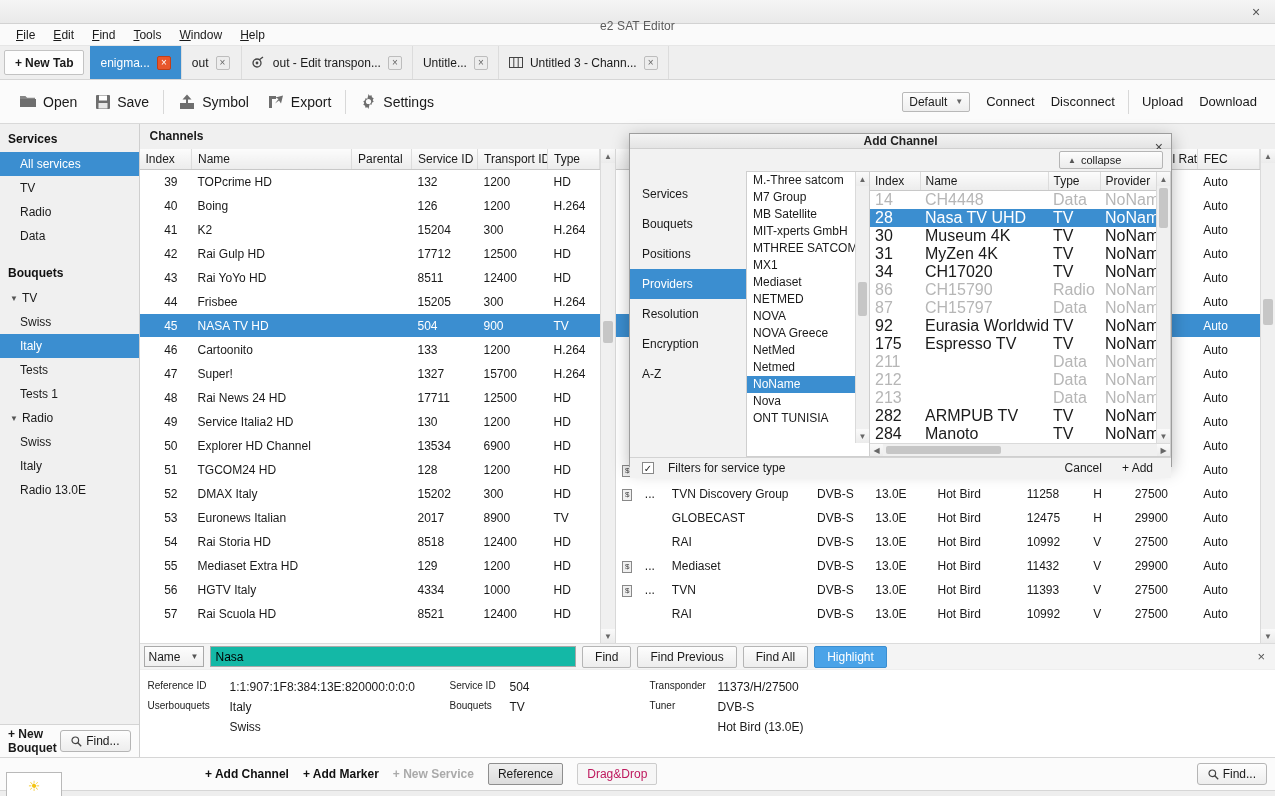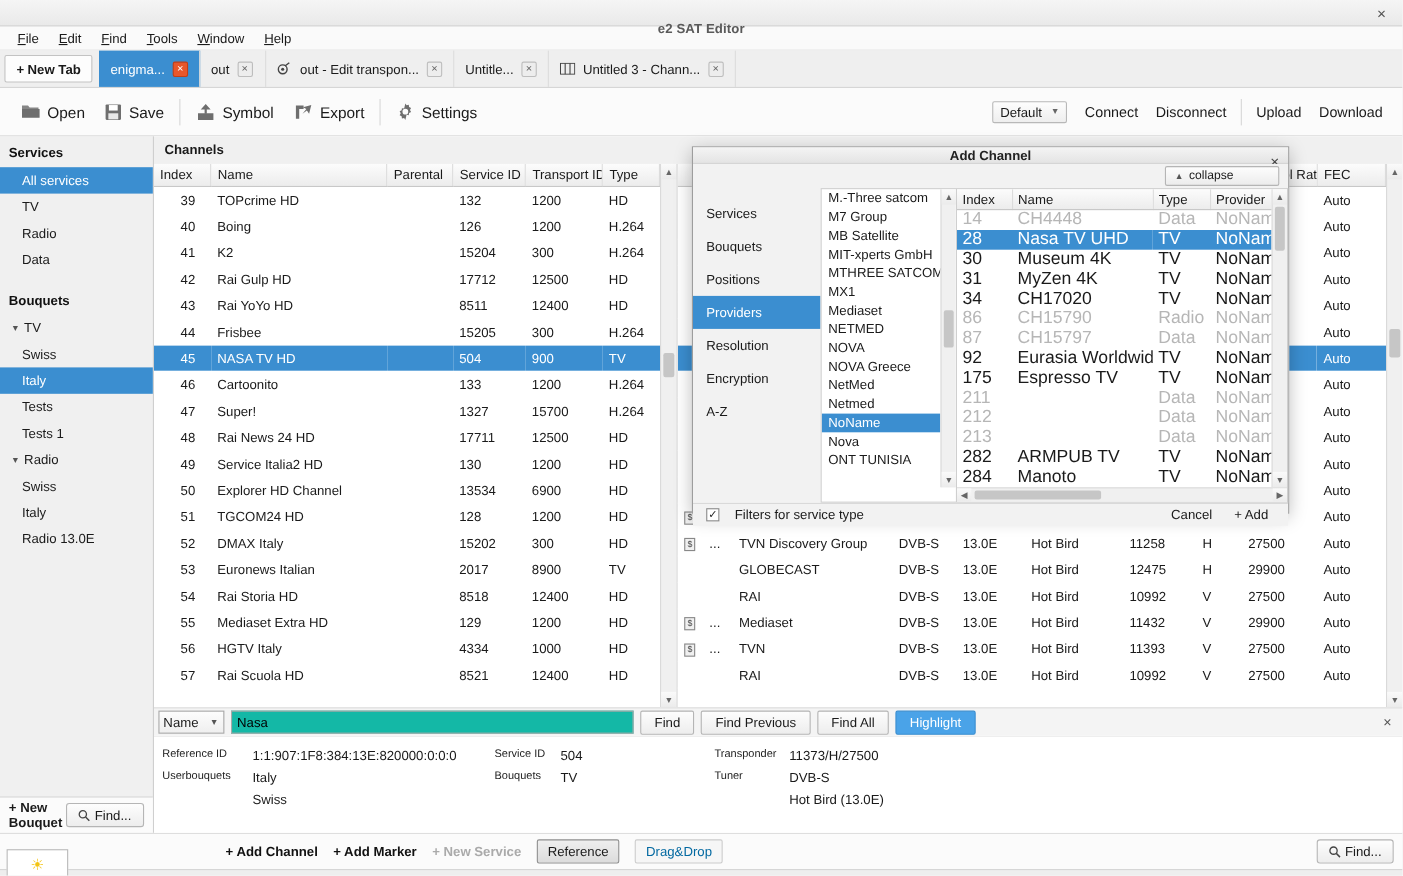--- a/index.html
+++ b/index.html
@@ -14,21 +14,21 @@
   #app { position: relative; width: 1275px; height: 796px; }
 
   
   .titlebar {
     height: 24px;
     background: linear-gradient(180deg,#f5f5f5 0%,#e9e9e9 100%);
     border-bottom: 1px solid #d2d2d2;
     position: relative;
     display: flex; align-items: center; justify-content: center;
   }
-  .titlebar .title { font-size: 12px; color: #5a5a5a; font-weight: bold; letter-spacing: .1px; margin-top: 29px; }
+  .titlebar .title { font-size: 12px; color: #5a5a5a; font-weight: normal; letter-spacing: .1px; margin-top: 29px; }
   .titlebar .winclose {
     position: absolute; right: 8px; top: 0; height: 24px; width: 22px;
     display:flex; align-items:center; justify-content:center;
     color: #555; font-size: 14px; cursor: pointer;
   }
 
   
   .menubar {
     height: 22px; background: #fafafa;
     display: flex; align-items: center; padding-left: 8px; gap: 2px;
@@ -200,21 +200,21 @@
   .actionbar {
     height: 33px; background: #fbfbfb; border-top: 1px solid #d6d6d6;
     display: flex; align-items: center; gap: 14px; padding: 0 8px;
   }
   .abtn { font-size: 12px; font-weight: bold; cursor: pointer; color: #111; }
   .abtn.dis { color: #aaa; font-weight: bold; cursor: default; }
   .tgl {
     border: 1px solid #8e8e8e; background: linear-gradient(180deg,#efefef,#dcdcdc);
     padding: 3px 9px; font-size: 12px; border-radius: 2px; cursor: pointer;
   }
-  .tgl.off { border-color: #cccccc; background: #f6f6f6; color: #0369a1; cursor: default; }
+  .tgl.off { border-color: #cccccc; background: #f6f6f6; color: #be185d; cursor: default; }
 
   
   .statusbar {
     height: 22px; background: #eeeeee; border-top: 1px solid #d6d6d6;
     display: flex; align-items: center; font-size: 11px; padding: 0 10px;
   }
   .statusbar .right { margin-left: auto; display: flex; gap: 14px; }
 
   
   .tray {

